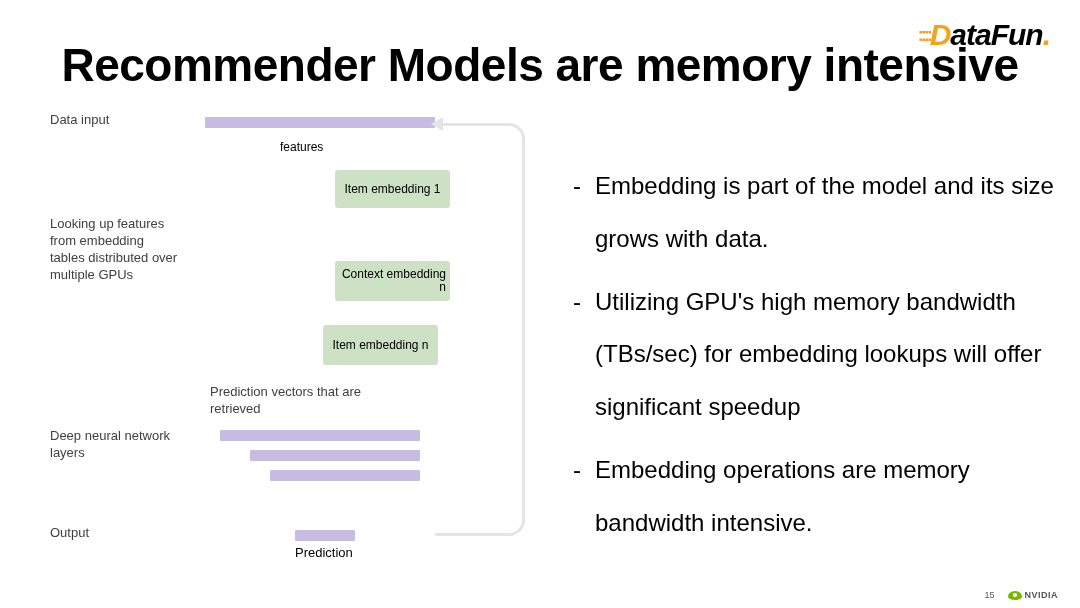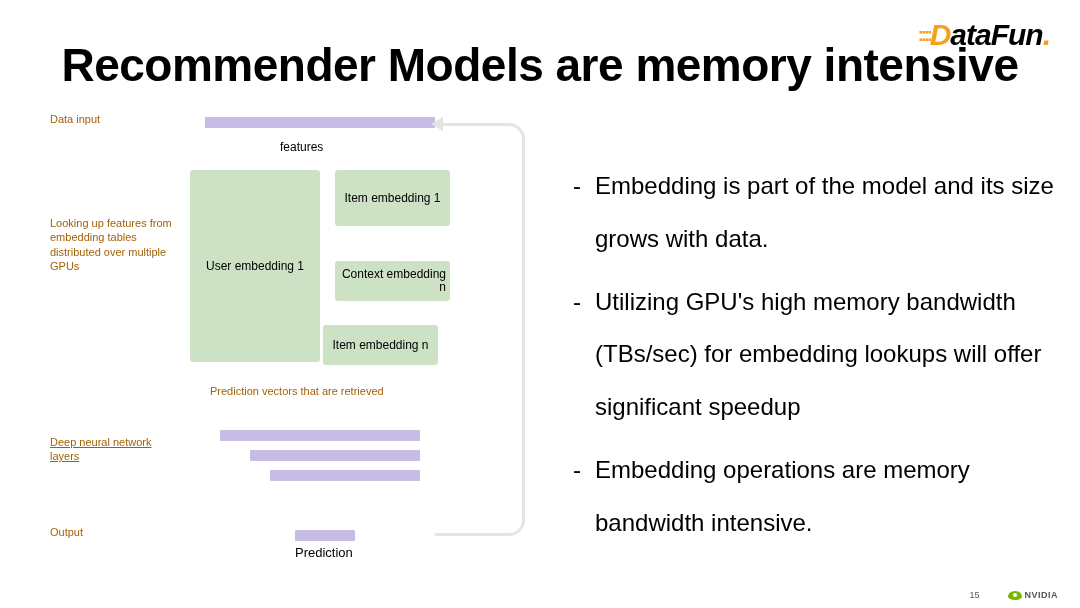--- a/index.html
+++ b/index.html
@@ -9,53 +9,53 @@
   .logo-datafun { position: absolute; top: 18px; right: 30px; font-family: Arial, sans-serif; font-weight: bold; font-size: 30px; font-style: italic; letter-spacing: -1px; }
   .logo-datafun .dots { color: #f5a21a; font-style: normal; letter-spacing: -3px; font-size: 18px; vertical-align: 4px; }
   .logo-datafun .d1 { color: #f5a21a; }
   .logo-datafun .rest { color: #000000; }
   .logo-datafun .dot { color: #f5a21a; }
 
   .title { position: absolute; top: 38px; left: 0; width: 100%; text-align: center; font-weight: 700; font-size: 46px; letter-spacing: -0.5px; }
 
   
   .diag { position: absolute; left: 50px; top: 110px; width: 510px; height: 450px; }
-  .label { position: absolute; font-size: 11px; color: #a16207; line-height: 1.3; }
+  .label { position: absolute; font-size: 13px; color: #404040; line-height: 1.3; }
   .lab-input { top: 2px; left: 0; }
   .lab-lookup { top: 106px; left: 0; width: 130px; }
   .lab-retrieve { top: 274px; left: 160px; width: 180px; }
-  .lab-dnn { top: 325px; left: 0; width: 130px; text-decoration: underline; }
+  .lab-dnn { top: 318px; left: 0; width: 130px; }
   .lab-output { top: 415px; left: 0; }
   .lab-features { position: absolute; top: 30px; left: 230px; font-size: 12px; }
   .lab-prediction { position: absolute; top: 435px; left: 245px; font-size: 13px; }
 
   .bar { position: absolute; background: #c7bde4; height: 11px; border-radius: 1px; }
   .bar-input { top: 7px; left: 155px; width: 230px; }
   .bar-dnn1 { top: 320px; left: 170px; width: 200px; }
   .bar-dnn2 { top: 340px; left: 200px; width: 170px; }
   .bar-dnn3 { top: 360px; left: 220px; width: 150px; }
   .bar-out { top: 420px; left: 245px; width: 60px; }
 
   .emb { position: absolute; background: #cde2c5; border-radius: 3px; display: flex; align-items: center; justify-content: center; text-align: center; font-size: 12px; padding: 4px; }
   .emb-user { top: 60px; left: 140px; width: 130px; height: 192px; }
-  .emb-item1 { top: 60px; left: 285px; width: 115px; height: 56px; }
+  .emb-item1 { top: 60px; left: 285px; width: 115px; height: 38px; }
   .emb-ctx  { top: 151px; left: 285px; width: 115px; height: 40px; line-height: 1.1; text-align: right; }
   .emb-itemn { top: 215px; left: 273px; width: 115px; height: 40px; }
 
   .arrow { position: absolute; left: 385px; top: 7px; width: 100px; height: 425px; }
   .arrow-line { position: absolute; border: 3px solid #e4e4e4; border-left: none; border-radius: 0 16px 16px 0; top: 6px; left: 0; width: 90px; height: 413px; }
   .arrow-head { position: absolute; top: 0; left: -4px; width: 0; height: 0; border-top: 7px solid transparent; border-bottom: 7px solid transparent; border-right: 12px solid #e4e4e4; }
 
   
   .bullets { position: absolute; left: 565px; top: 160px; width: 490px; }
   .bullets ul { list-style: none; }
   .bullets li { position: relative; padding-left: 30px; font-size: 24px; line-height: 2.2; margin-bottom: 10px; }
   .bullets li::before { content: "-"; position: absolute; left: 8px; top: 0; }
 
-  .footer { position: absolute; bottom: 8px; right: 22px; font-size: 9px; color: #555; display: flex; align-items: flex-end; gap: 29px; }
+  .footer { position: absolute; bottom: 8px; right: 22px; font-size: 9px; color: #555; display: flex; align-items: flex-end; gap: 14px; }
   .nv-eye { display: inline-block; width: 14px; height: 9px; background: #76b900; border-radius: 50% 50% 50% 50% / 60% 60% 40% 40%; position: relative; margin-right: 2px; vertical-align: middle; }
   .nv-eye::after { content:""; position:absolute; width:4px; height:4px; background:#fff; border-radius:50%; top:2px; left:5px; }
   .nv-text { font-weight: bold; font-size: 9px; letter-spacing: 0.5px; }
 </style>
 </head>
 <body>
 
 <div class="slide">
 
   <div class="logo-datafun">
@@ -68,21 +68,20 @@
     <div class="label lab-input">Data input</div>
     <div class="label lab-lookup">Looking up features from embedding tables distributed over multiple GPUs</div>
     <div class="label lab-retrieve">Prediction vectors that are retrieved</div>
     <div class="label lab-dnn">Deep neural network layers</div>
     <div class="label lab-output">Output</div>
     <div class="lab-features">features</div>
     <div class="lab-prediction">Prediction</div>
 
     <div class="bar bar-input"></div>
 
-    <div class="emb emb-user">User embedding 1</div>
     <div class="emb emb-item1">Item embedding 1</div>
     <div class="emb emb-ctx">Context embedding n</div>
     <div class="emb emb-itemn">Item embedding n</div>
 
     <div class="bar bar-dnn1"></div>
     <div class="bar bar-dnn2"></div>
     <div class="bar bar-dnn3"></div>
     <div class="bar bar-out"></div>
 
     <div class="arrow">

